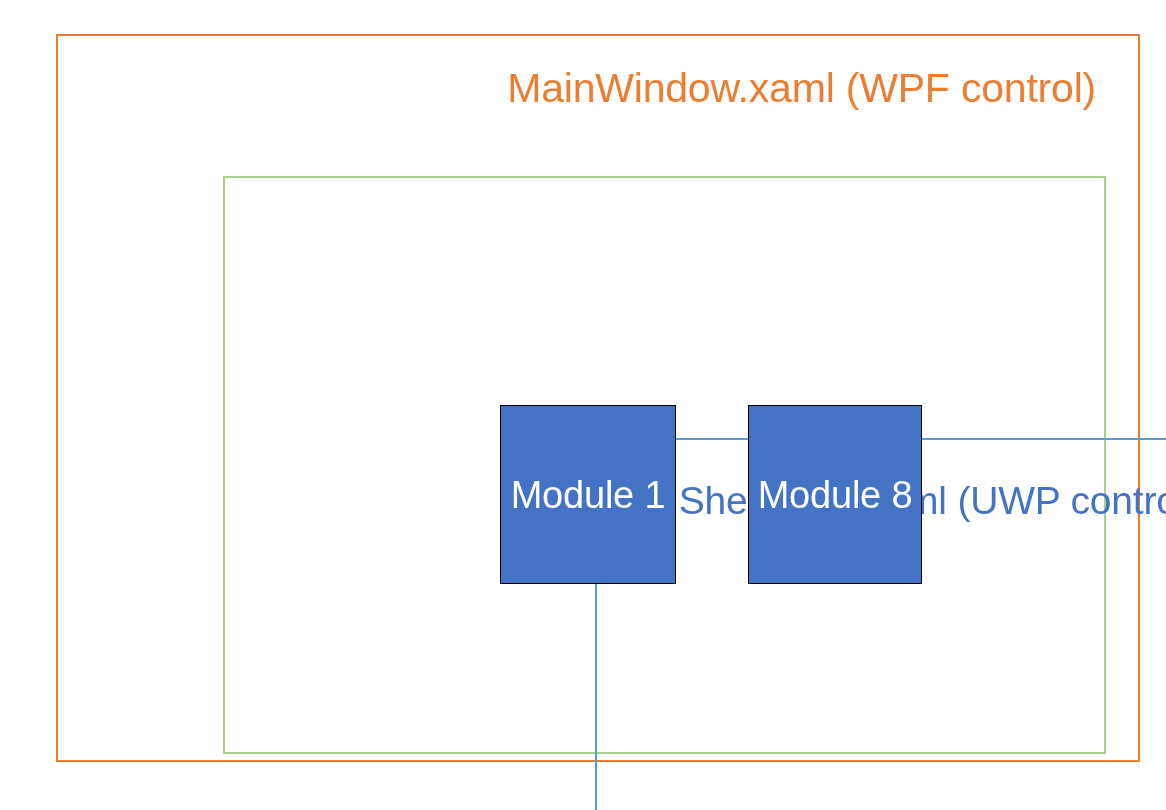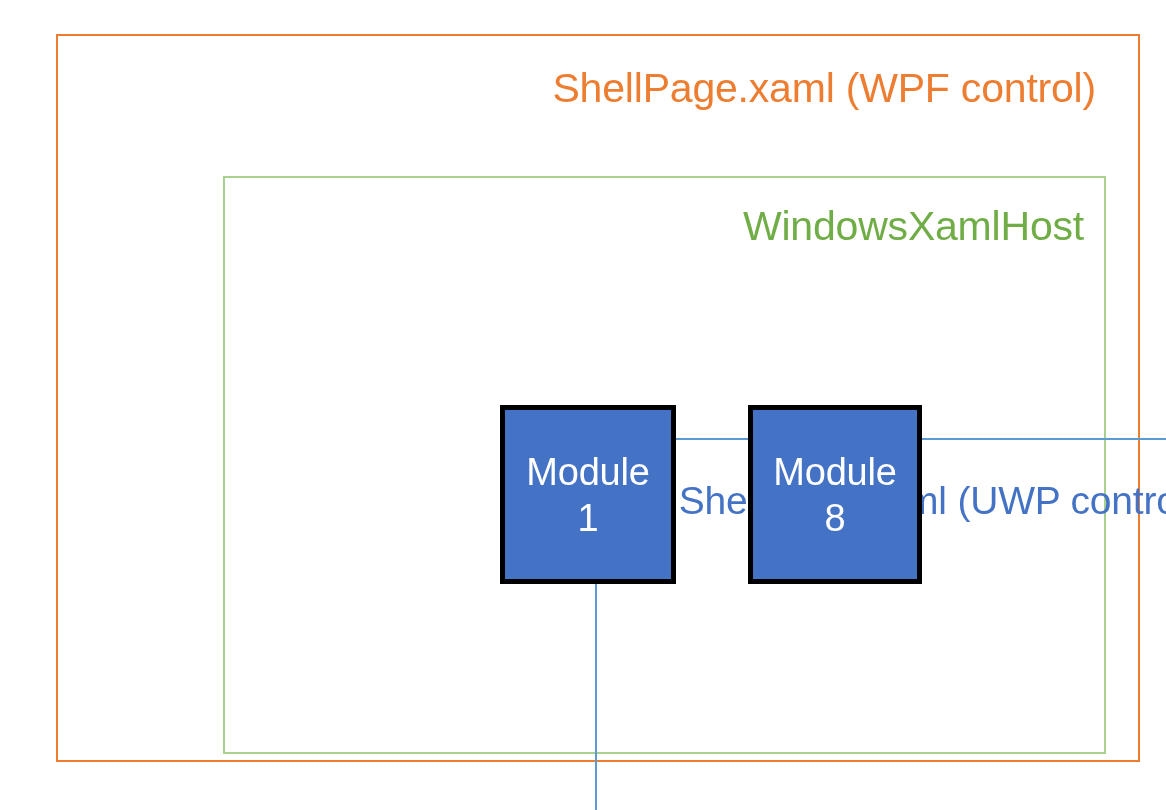--- a/index.html
+++ b/index.html
@@ -93,21 +93,21 @@
     left: 0;
     top: 0;
     width: 100%;
     height: 100%;
     pointer-events: none;
   }
   .module-box {
     position: absolute;
     box-sizing: border-box;
     background: #4472C4;
-    border: 5px solid #000000;
+    border: 1px solid #000000;
     display: flex;
     align-items: center;
     justify-content: flex-end;
     pointer-events: auto;
   }
   #module-1 {
     left: 500px;
     top: 405px;
     width: 176px;
     height: 179px;
@@ -129,25 +129,24 @@
     letter-spacing: -0.2px;
   }
 </style>
 </head>
 <body>
 
 <div id="canvas">
 
   <div class="outer-box">
 
-    <div class="outer-label">ShellPage.xaml (WPF control)</div>
+    <div class="outer-label">MainWindow.xaml (WPF control)</div>
 
     <div class="middle-box">
 
-      <div class="middle-label">WindowsXamlHost</div>
 
       <div class="inner-box">
 
         <div class="inner-label">ShellPage.xaml (UWP control)</div>
 
       </div>
     </div>
   </div>
 
   <div class="modules-row">

